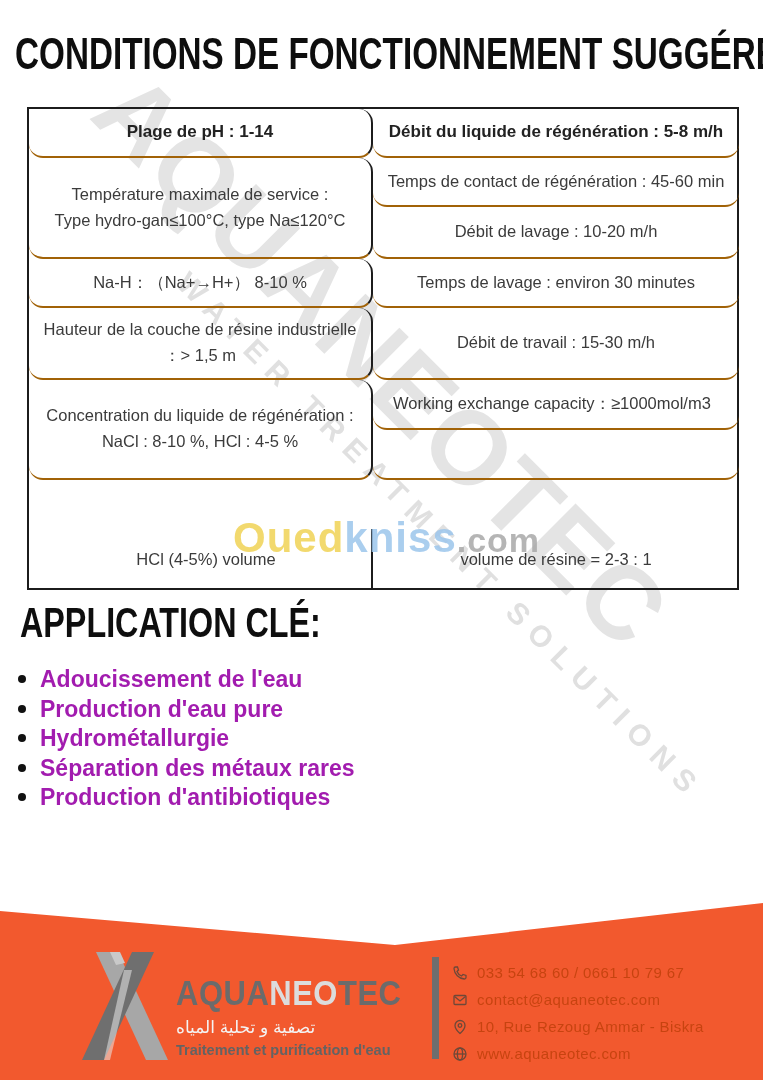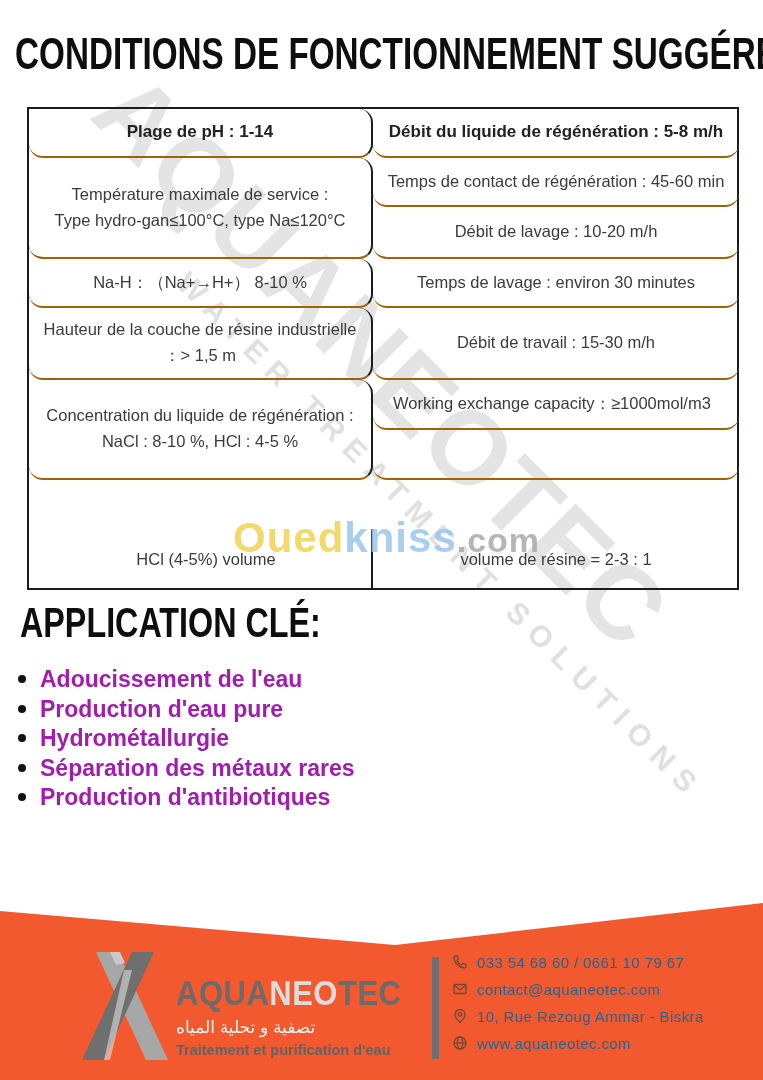--- a/index.html
+++ b/index.html
@@ -116,22 +116,22 @@
   .brand-tagline {
     margin-top: 4px; font-size: 14.5px; font-weight: 600; color: #636363;
     white-space: nowrap;
   }
   .contact-bar {
     position: absolute; left: 432px; top: 67px; width: 7px; height: 102px;
     background: #6e6e6e;
   }
   .contact-block { position: absolute; left: 452px; top: 64px; }
   .contact-row {
-    display: flex; align-items: flex-start; height: 27px;
-    color: #0369a1; font-size: 15px; letter-spacing: 0.4px; opacity: 0.88;
+    display: flex; align-items: flex-end; height: 27px;
+    color: #c2410c; font-size: 15px; letter-spacing: 0.4px; opacity: 0.88;
     white-space: nowrap;
   }
   .contact-row svg { margin-right: 9px; flex: 0 0 auto; }
 </style>
 </head>
 <body>
 
 <div class="page">
 
   <div class="wm-brand">

